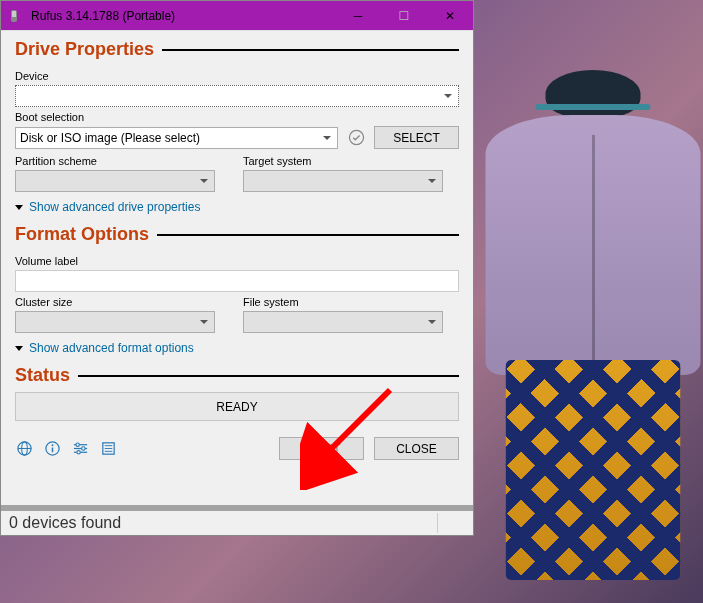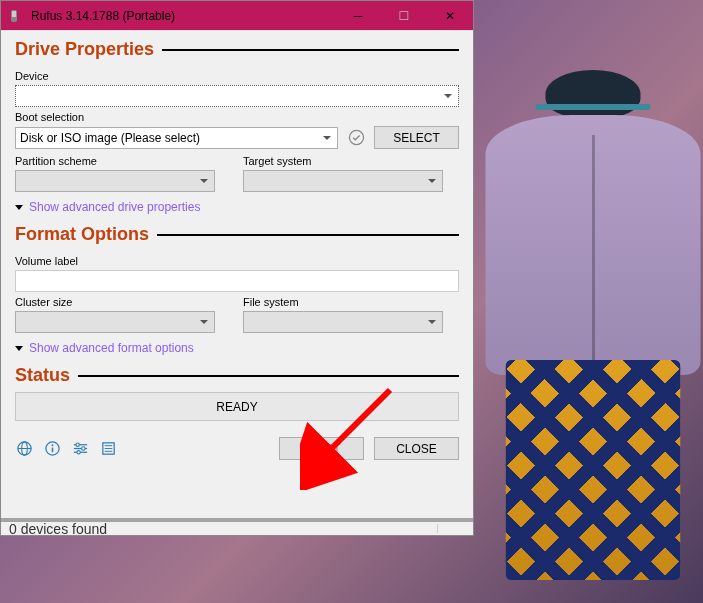--- a/index.html
+++ b/index.html
@@ -79,21 +79,21 @@
     top: 0;
     width: 474px;
     height: 536px;
     background: #f0f0f0;
     border: 1px solid #888;
     display: flex;
     flex-direction: column;
   }
   .titlebar {
     height: 30px;
-    background: #be185d;
+    background: #a21caf;
     display: flex;
     align-items: center;
     padding-left: 8px;
     border-bottom: 1px solid #e0e0e0;
   }
   .titlebar-icon {
     width: 16px; height: 16px; margin-right: 6px;
     display: inline-flex; align-items: center; justify-content: center;
   }
   .titlebar-title { flex: 1; font-size: 12px; color: #000; }
@@ -174,21 +174,21 @@
     justify-content: center;
     padding: 0 3px;
   }
   .btn.wide { width: 85px; }
   .expander {
     display: flex;
     align-items: center;
     gap: 6px;
     margin: 8px 0;
     font-size: 12px;
-    color: #8b5cf6;
+    color: #0369a1;
   }
   .expander .chev {
     width: 0; height: 0;
     border-left: 4px solid transparent;
     border-right: 4px solid transparent;
     border-top: 5px solid #000;
   }
   .textinput {
     height: 22px;
     border: 1px solid #ccc;
@@ -215,26 +215,26 @@
   .icon-row { display: flex; gap: 10px; }
   .tool-icon {
     width: 18px; height: 18px;
     display: flex; align-items: center; justify-content: center;
     color: #2b7bb9;
   }
   .btn-row { display: flex; gap: 10px; }
   .btn-row .btn { width: 85px; }
   .btn.disabled { color: #888; }
   .statusbar {
-    height: 17px;
-    border-top: 4px solid #a3a3a3;
+    height: 30px;
+    border-top: 6px solid #a3a3a3;
     display: flex;
     align-items: center;
     padding: 0 8px;
-    font-size: 14px;
+    font-size: 16px;
     color: #333;
     position: relative;
   }
   .statusbar::after {
     content: "";
     position: absolute;
     right: 35px;
     top: 2px;
     bottom: 2px;
     width: 1px;

